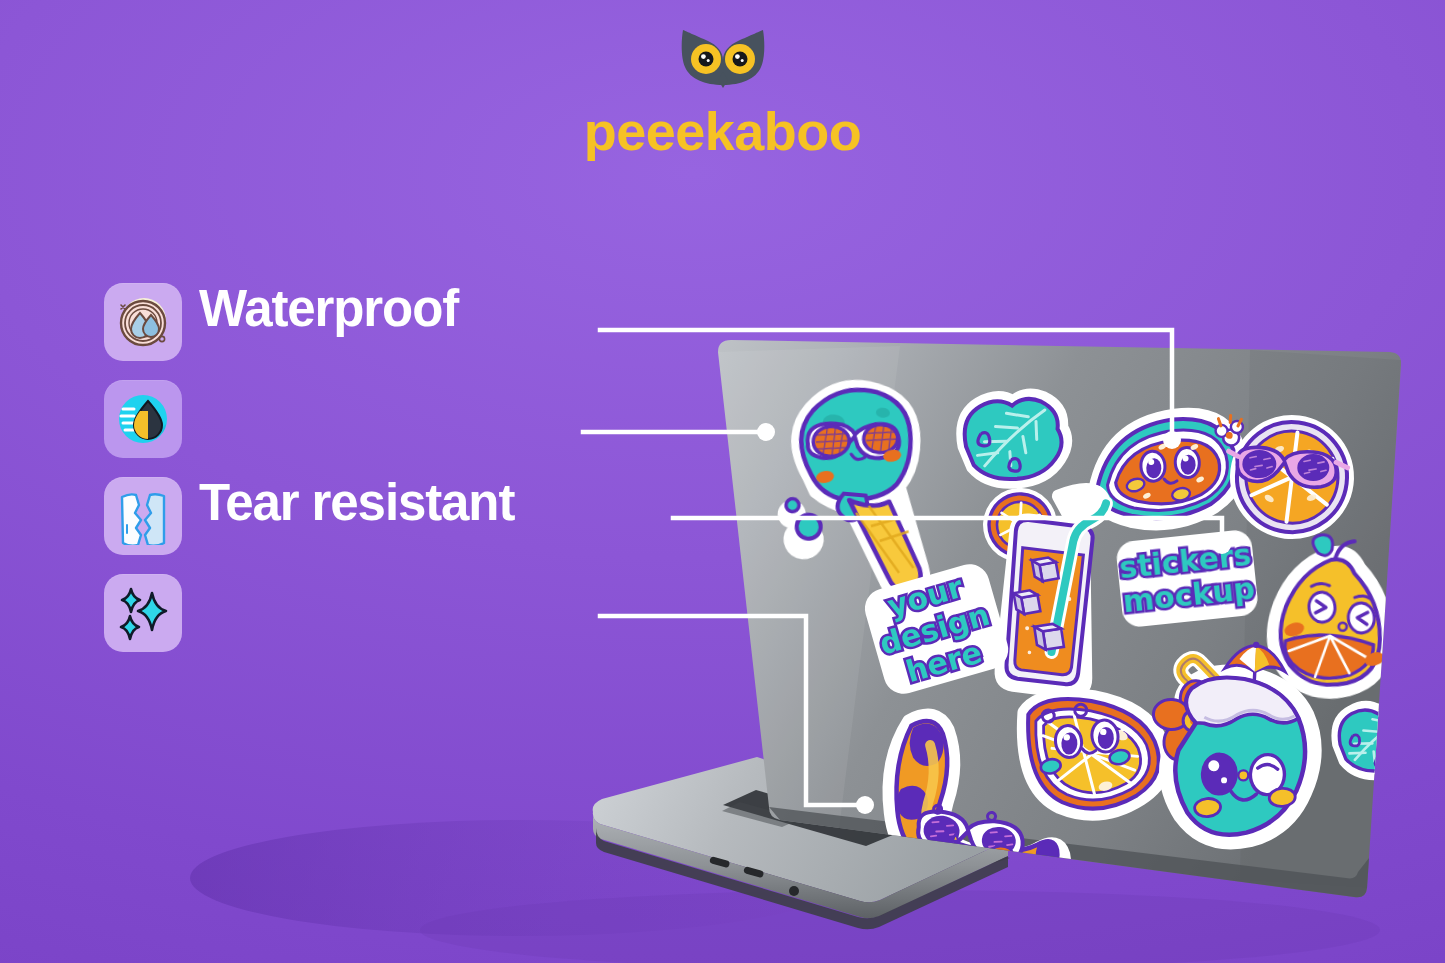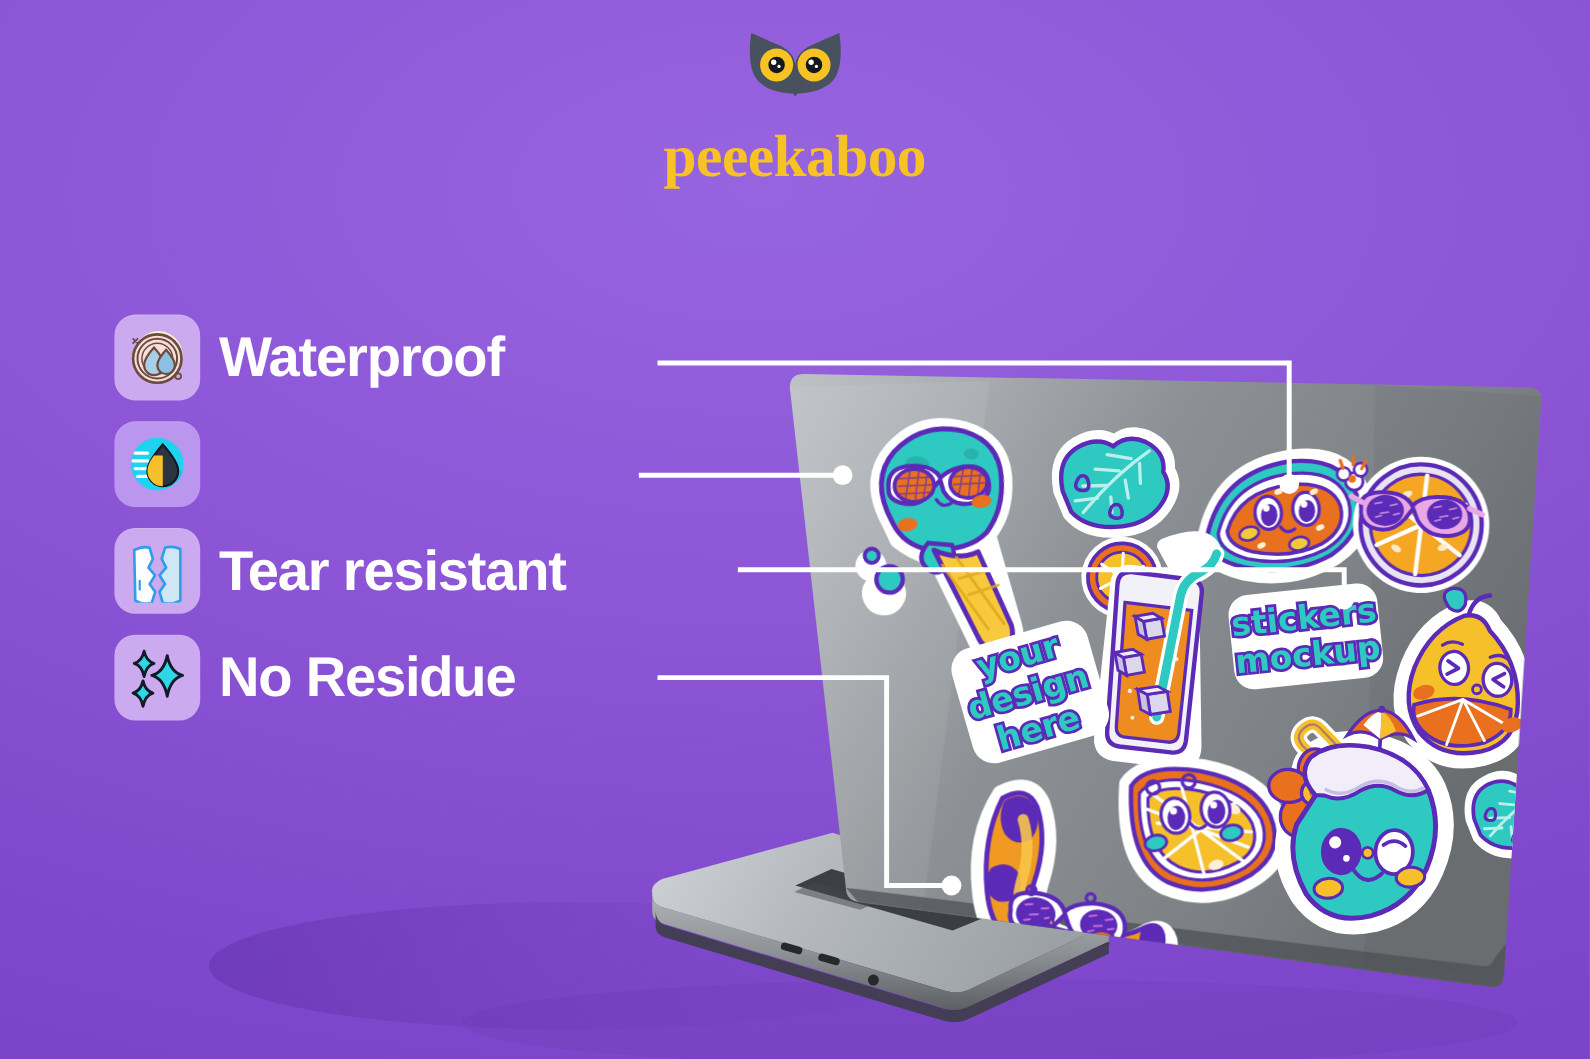--- a/index.html
+++ b/index.html
@@ -17,37 +17,37 @@
     overflow:hidden;
   }
 
   
   .logo-wrap {
     position:absolute; left:0; right:0; top:28px;
     display:flex; flex-direction:column; align-items:center;
   }
   .owl { display:block; }
   .brand {
-    margin-top:25px;
+    margin-top:14px;
     font-size:54px;
     font-weight:700;
     letter-spacing:-0.5px;
     color:#f6c224;
     line-height:1;
-    font-family:Liberation Serif, serif;
+    font-family:Liberation Sans, sans-serif;
   }
 
   
   .features {
     position:absolute; left:104px; top:283px;
     display:flex; flex-direction:column;
     gap:14px;
     z-index:7;
   }
-  .feature { display:flex; align-items:center; gap:17px; height:83px; }
+  .feature { display:flex; gap:17px; height:83px; }
   .ficon {
     width:78px; height:78px; border-radius:19px;
     background:#cbaaf0;
     display:flex; align-items:center; justify-content:center;
     flex:none;
     box-shadow:0 1px 0 rgba(255,255,255,0.10) inset;
   }
   .ficon.alt { background:#bb96ee; }
   .flabel {
     color:#ffffff;
@@ -503,18 +503,17 @@
     </div>
 
     <div class="feature">
       <div class="ficon">
         <svg width="58" height="58" viewBox="0 0 58 58">
           <path d="M38 9 q3 15 14 18 q-11 3 -14 19 q-3 -16 -14 -19 q11 -3 14 -18 Z" fill="#2fd6e8" stroke="#101a28" stroke-width="2.6" stroke-linejoin="round"></path>
           <path d="M17 5 q2 9 9 11 q-7 2 -9 12 q-2 -10 -9 -12 q7 -2 9 -11 Z" fill="#2fd6e8" stroke="#101a28" stroke-width="2.6" stroke-linejoin="round"></path>
           <path d="M16 32 q2 9 9 11 q-7 2 -9 12 q-2 -10 -9 -12 q7 -2 9 -11 Z" fill="#2fd6e8" stroke="#101a28" stroke-width="2.6" stroke-linejoin="round"></path>
         </svg>
       </div>
-      <div class="flabel">No Residue</div>
     </div>
 
   </div>
 
 </div>
 
 </body></html>

